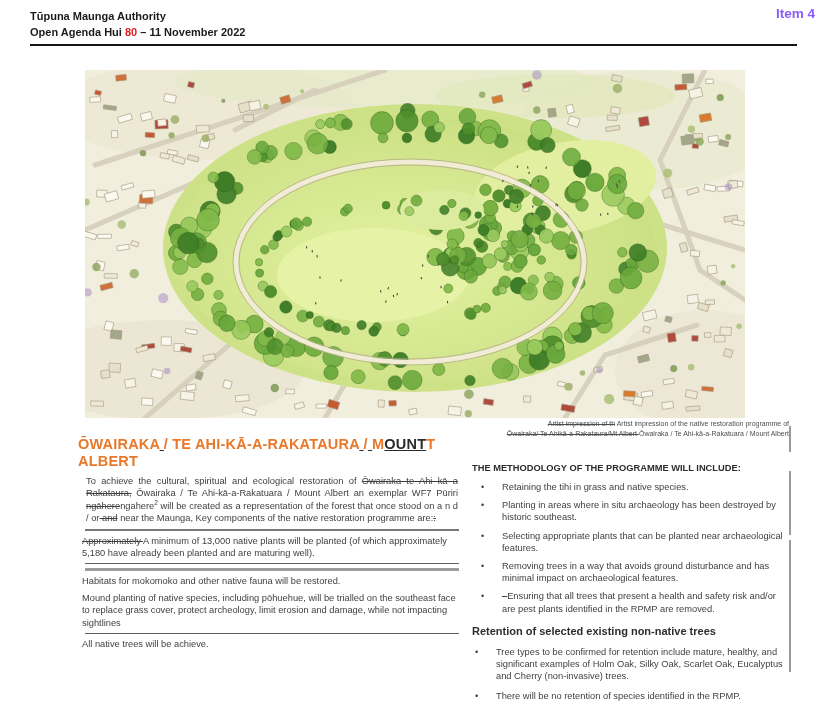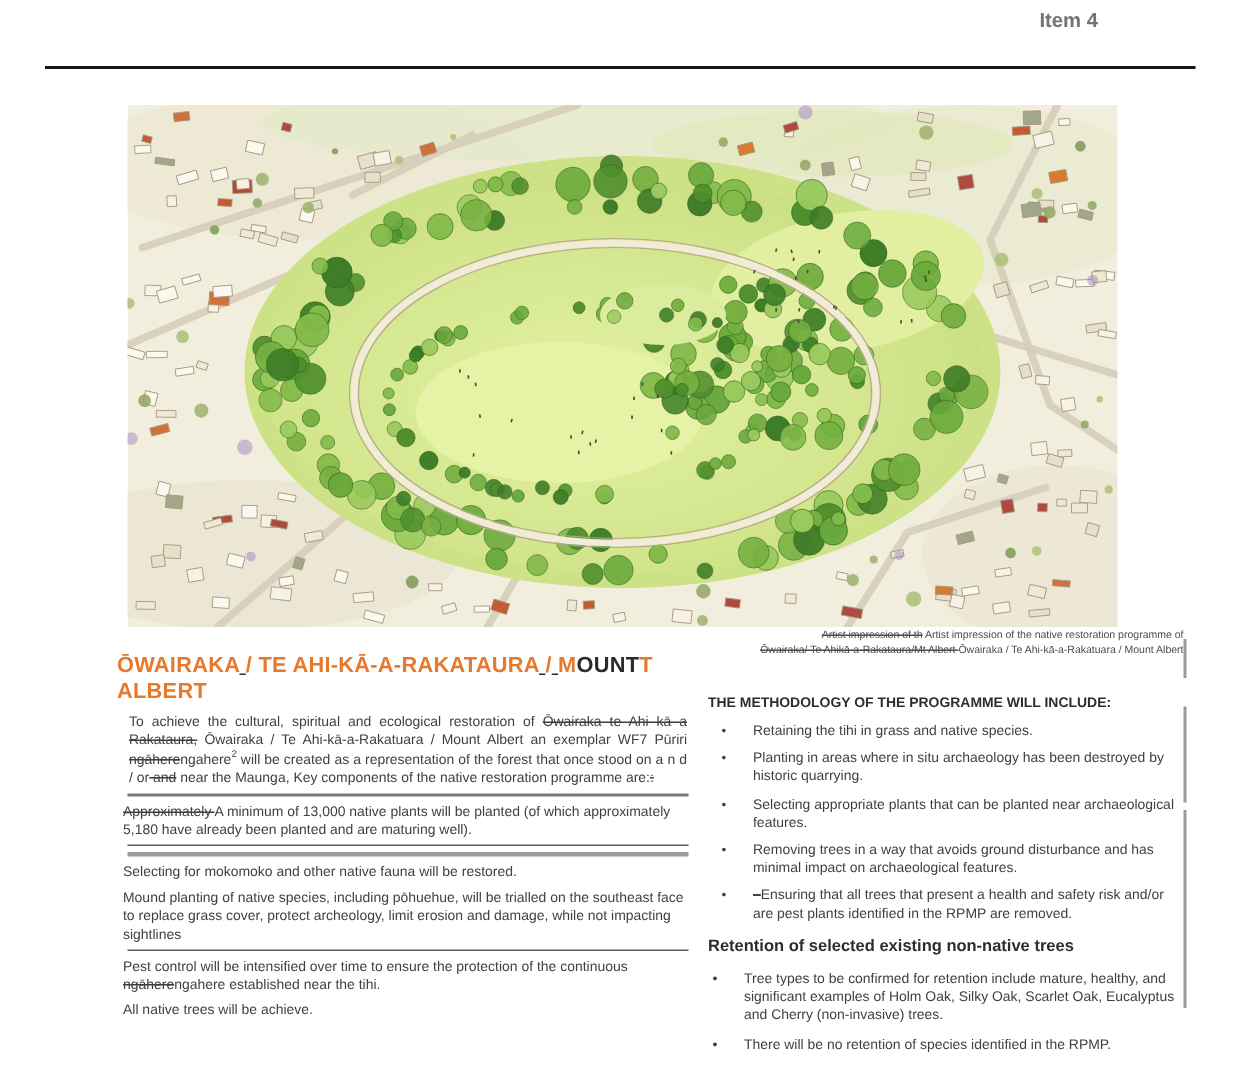--- a/index.html
+++ b/index.html
@@ -1,54 +1,58 @@
 <!DOCTYPE html>
 <html><head>
 <meta charset="utf-8">
 <style>
   html,body{margin:0;padding:0;background:#fff}
   .page{position:relative;width:827px;height:718px;background:#fff;overflow:hidden;
         font-family:"Liberation Sans",sans-serif;color:#3f3f3f}
   
   .hdr-left{position:absolute;left:30px;top:8px;font-weight:bold;font-size:11px;line-height:16px;color:#1b1b1b;white-space:nowrap}
   .red{color:#e02020}
-  .hdr-right{position:absolute;left:610px;top:5px;width:205px;text-align:center;font-weight:bold;font-size:13.5px;line-height:18px;color:#737373}
+  .hdr-right{position:absolute;left:610px;top:5px;width:205px;text-align:right;font-weight:bold;font-size:13.5px;line-height:18px;color:#8b5cf6}
   .hdr-rule{position:absolute;left:30px;top:44px;width:767px;height:2px;background:#151515}
   
   .art{position:absolute;left:85px;top:70px;width:660px;height:348px}
   
   .caption{position:absolute;left:415px;top:419px;width:374px;font-size:7px;line-height:10px;text-align:right;color:#4d4d4d}
   .del{text-decoration:line-through}
   .ins{}
   sup{font-size:6.5px;vertical-align:super;line-height:0}
   
   .cols{position:absolute;left:78px;top:436px;width:712px}
   .colL{position:absolute;left:0;top:0;width:384px}
   .colR{position:absolute;left:394px;top:26px;width:316px}
   h1.title{margin:0;font-size:14.5px;line-height:16.5px;font-weight:bold;color:#E8792B;letter-spacing:.2px}
-  .title .ku{color:#2b2b2b;}
+  .title .ku{color:#2b2b2b;text-decoration:underline}
   .title .usp{text-decoration:underline;white-space:pre;color:#2b2b2b}
   .intro{margin:6px 0 0 8px;width:372px;font-size:9.3px;line-height:12.4px;text-align:justify}
   .rule{border:0;border-top:2.5px solid #787878;margin:4px 0 0 7px;width:374px}
   .rule.thin{border-top:1.5px solid #5e5e5e}
   .rule.gray{border-top:3px solid #9c9c9c}
   .item{margin:4px 0 3px 4px;font-size:9.3px;line-height:12.4px}
   h2.meth{margin:0;font-size:9.3px;line-height:13px;font-weight:bold;color:#2d2d2d}
   .mrow{display:flex;margin-top:6px;font-size:9.3px;line-height:12.2px}
   .mrow .mk{width:21px;padding-left:9px;flex:none;font-size:9px}
   .rrow{display:flex;margin-top:8px;font-size:9.3px;line-height:12.2px}
   .rrow .mk{width:21px;padding-left:3px;flex:none}
   h3.ret{margin:10px 0 0 0;font-size:11px;line-height:13px;font-weight:bold;color:#2d2d2d}
   .cbar{position:absolute;left:789px;width:2px;background:#9b9b9b}
 </style>
 </head>
 <body>
 
 <div class="page">
 
+  <div class="hdr-left">
+    <div>Tūpuna Maunga Authority</div>
+    <div><span>Open Agenda Hui </span><span class="red">80</span><span> – 11 November 2022</span></div>
+  </div>
   <div class="hdr-right">
     <div>Item 4</div>
   </div>
   <div class="hdr-rule"></div>
 
   <svg class="art" id="art" viewBox="0 0 660 348" preserveAspectRatio="none">
     <defs>
       <radialGradient id="gGrass" cx="45%" cy="55%" r="75%">
         <stop offset="0%" stop-color="#e4f2a2"></stop>
         <stop offset="70%" stop-color="#cde186"></stop>
@@ -538,38 +542,37 @@
 
   <div class="cols">
     <div class="colL">
       <h1 class="title"><span class="o">ŌWAIRAKA</span><span class="usp"> </span><span class="o">/ TE AHI-KĀ-A-RAKATAURA</span><span class="usp"> </span><span class="o">/</span><span class="usp"> </span><span class="o">M</span><span class="ku">OUNT</span><span class="o">T ALBERT</span></h1>
       <p class="intro"><span>To achieve the cultural, spiritual and ecological restoration of </span><span class="del">Ōwairaka te Ahi kā a Rakataura,</span><span class="ins"> Ōwairaka / Te Ahi-kā-a-Rakatuara / Mount Albert</span><span> an exemplar WF7 Pūriri </span><span class="del">ngāhere</span><span class="ins">ngahere</span><sup>2</sup><span> will be created as a representation of the forest that once stood on </span><span class="ins">a n d / or</span><span class="del"> and</span><span> near the Maunga</span><span class="ins">, Key components of the native restoration programme are:</span><span class="del">:</span></p>
       <div class="rule"></div>
       <div id="items">
           <div class="item"><span class="del">Approximately </span><span class="ins">A minimum of </span><span>13,000 native plants will be planted (of which approximately 5,180 have already been planted and are maturing well).</span></div>
           <div class="rule thin"></div>
           <div class="rule gray"></div>
-          <div class="item"><span>Selecting for mokomoko and other native fauna will be restored.</span></div>
+          <div class="item"><span>Habitats for mokomoko and other native fauna will be restored.</span></div>
           <div class="item"><span class="ins">Mound planting of native species, including pōhuehue, will be trialled on the southeast face to replace grass cover, protect archeology, limit erosion and damage, while not impacting sightlines</span></div>
           <div class="rule thin"></div>
-          <div class="item"><span>Pest control will be intensified over time to ensure the protection of the continuous </span><span class="del">ngāhere</span><span class="ins">ngahere</span><span> established near the tihi.</span></div>
           <div class="item"><span>All native trees will be achieve.</span></div>
         </div>
     </div>
 
     <div class="colR">
       <h2 class="meth">THE METHODOLOGY OF THE PROGRAMME WILL INCLUDE:</h2>
       <div id="mlist">
           <div class="mrow">
             <span class="mk">•</span>
             <span class="tx"><span>Retaining the tihi in grass</span><span class="ins"> and native species</span><span>.</span></span>
           </div>
           <div class="mrow">
             <span class="mk">•</span>
-            <span class="tx"><span>Planting in areas where in situ archaeology has been destroyed by historic quarrying.</span></span>
+            <span class="tx"><span>Planting in areas where in situ archaeology has been destroyed by historic southeast.</span></span>
           </div>
           <div class="mrow">
             <span class="mk">•</span>
             <span class="tx"><span>Selecting appropriate plants that can be planted near archaeological features.</span></span>
           </div>
           <div class="mrow">
             <span class="mk">•</span>
             <span class="tx"><span>Removing trees in a way that avoids ground disturbance and has minimal impact on archaeological features.</span></span>
           </div>
           <div class="mrow">

